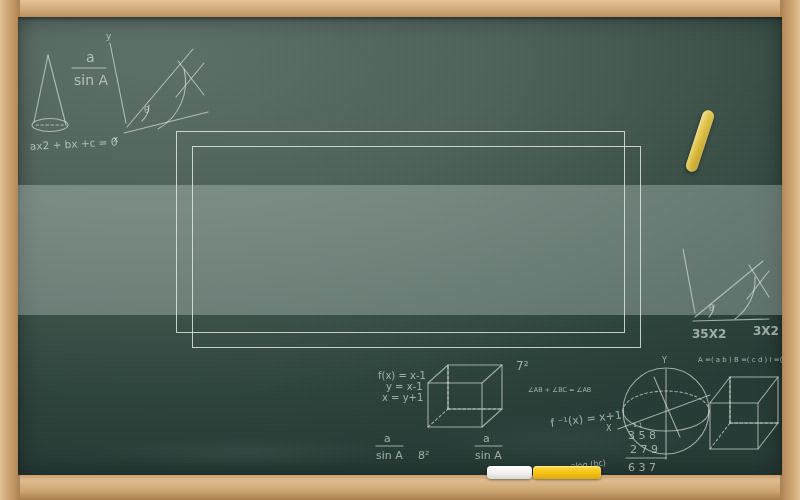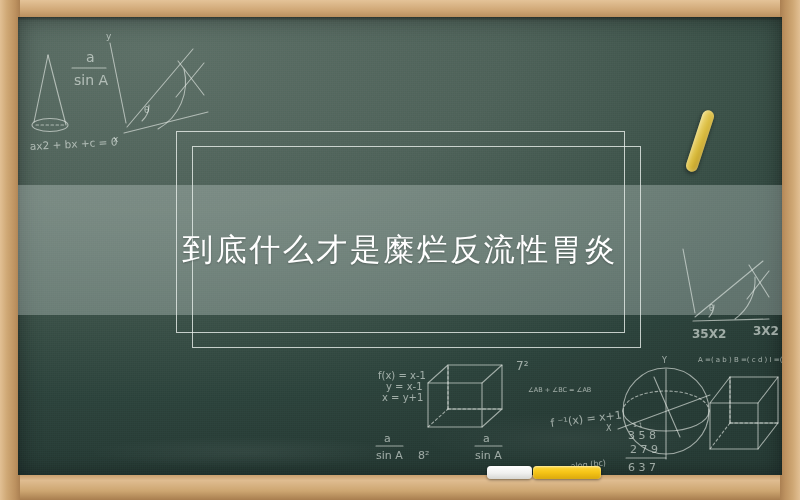--- a/index.html
+++ b/index.html
@@ -246,23 +246,20 @@
           <text class="cht" x="610" y="454" font-size="11">6 3 7</text>
         </g>
       </svg>
     </div>
 
     <div class="rect-outer"></div>
     <div class="rect-inner"></div>
 
     <div class="band"></div>
 
-    <div class="title-wrap">
-      <div class="title">到底什么才是糜烂反流性胃炎</div>
-    </div>
 
     <div class="chalk-stick"></div>
   </div>
 
   <div class="ledge-chalk white"></div>
   <div class="ledge-chalk yellow"></div>
 
 </div>
 
 </body></html>

